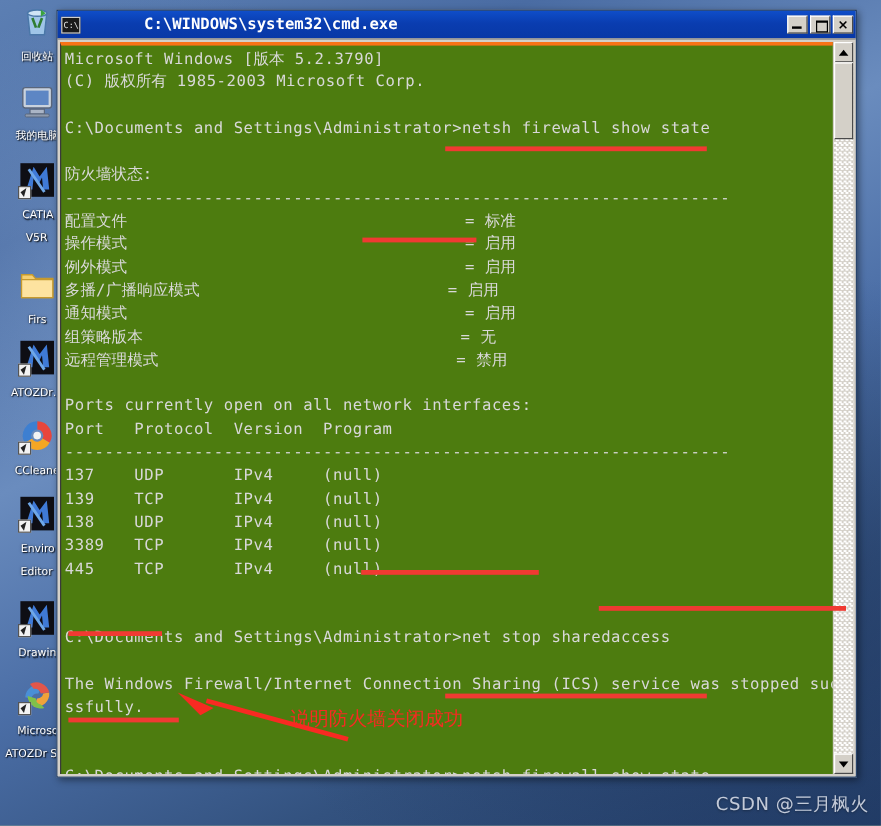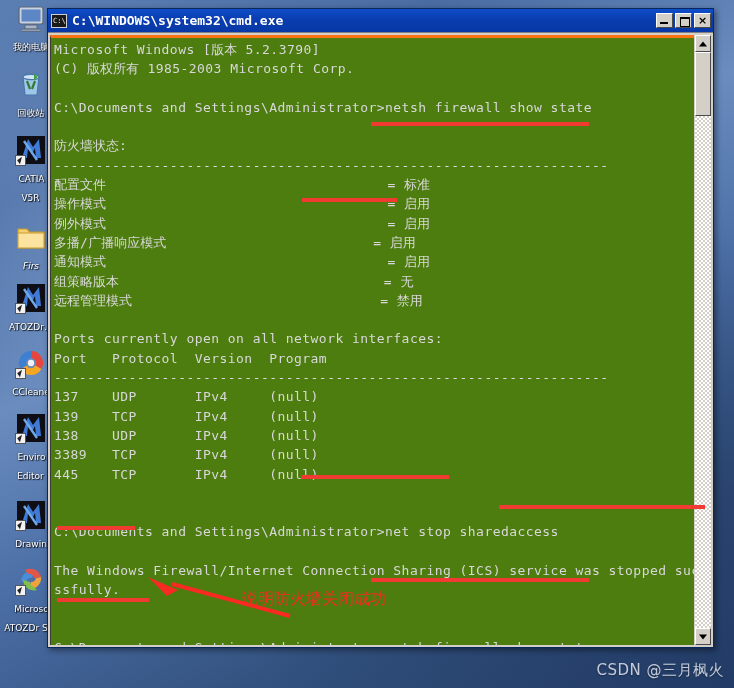--- a/index.html
+++ b/index.html
@@ -86,20 +86,21 @@
     flex-direction: column;
   }
 
   #titlebar {
     height: 23px;
     background: linear-gradient(to bottom, #0f4ec9 0%, #0a3db0 45%, #0838a6 100%);
     display: flex;
     align-items: center;
     padding: 0 2px 0 3px;
     flex: 0 0 auto;
+    gap: 48px;
   }
   #title-icon {
     width: 16px; height: 14px;
     background: #1a1a1a;
     border: 1px solid #cfcfcf;
     margin-right: 5px;
     position: relative;
     flex: 0 0 auto;
   }
   #title-icon::after {
@@ -279,55 +280,55 @@
 </head>
 <body>
 
 <div id="desktop">
 
   <div id="desktop-icons">
 
     <div class="desk-icon" style="margin-bottom:14px;">
       <span class="glyph">
         <svg width="32" height="32" viewBox="0 0 32 32">
+          <path d="M8 9 h16 l-2 18 h-12 z" fill="#9fc5e8" stroke="#4a77a8" stroke-width="1.2"></path>
+          <ellipse cx="16" cy="9" rx="8" ry="2.6" fill="#cfe4f5" stroke="#4a77a8" stroke-width="1.2"></ellipse>
+          <path d="M12 13 l3 8 M20 13 l-3 8" stroke="#2f7d32" stroke-width="2.2" fill="none"></path>
+          <path d="M19 6 l4 3 -4 3 z" fill="#3aa33e"></path>
+        </svg>
+      </span>
+      <span class="label">回收站</span>
+    </div>
+
+    <div class="desk-icon" style="margin-bottom:14px;">
+      <span class="glyph">
+        <svg width="32" height="32" viewBox="0 0 32 32">
           <rect x="4" y="5" width="24" height="17" rx="2" fill="#c9d2de" stroke="#59667c" stroke-width="1.2"></rect>
           <rect x="6.5" y="7.5" width="19" height="12" fill="#5d86c4"></rect>
           <rect x="10" y="23" width="12" height="4" fill="#aab5c6" stroke="#59667c" stroke-width="1"></rect>
           <rect x="6" y="27" width="20" height="2.5" rx="1" fill="#8e9aad" stroke="#59667c" stroke-width="0.8"></rect>
         </svg>
       </span>
       <span class="label">我的电脑</span>
     </div>
 
-    <div class="desk-icon" style="margin-bottom:14px;">
-      <span class="glyph">
-        <svg width="32" height="32" viewBox="0 0 32 32">
-          <path d="M8 9 h16 l-2 18 h-12 z" fill="#9fc5e8" stroke="#4a77a8" stroke-width="1.2"></path>
-          <ellipse cx="16" cy="9" rx="8" ry="2.6" fill="#cfe4f5" stroke="#4a77a8" stroke-width="1.2"></ellipse>
-          <path d="M12 13 l3 8 M20 13 l-3 8" stroke="#2f7d32" stroke-width="2.2" fill="none"></path>
-          <path d="M19 6 l4 3 -4 3 z" fill="#3aa33e"></path>
-        </svg>
-      </span>
-      <span class="label">回收站</span>
-    </div>
-
     <div class="desk-icon" style="margin-bottom:16px;">
       <span class="glyph">
         <svg width="32" height="32" viewBox="0 0 32 32">
           <rect x="2" y="2" width="28" height="28" fill="#0e0e14"></rect>
           <path d="M7 24 L13 5 L18 13 L24 5 L26 24 L21 24 L20 14 L17 20 L13 14 L12 24 Z" fill="#3f7ad6"></path>
           <path d="M9 7 L22 26" stroke="#6fa8e8" stroke-width="2.4" fill="none"></path>
         </svg>
         <span class="shortcut-arrow"></span>
       </span>
       <span class="label" style="white-space:pre-line;margin-top:16px;">CATIA
 V5R</span>
     </div>
 
-    <div class="desk-icon" style="font-style:italic;">
+    <div class="desk-icon" style="">
       <span class="glyph">
         <svg width="32" height="32" viewBox="0 0 32 32">
           <path d="M3 8 h9 l2.5 3 h14.5 v16 h-26 z" fill="#f6cf70" stroke="#c69a2e" stroke-width="1.2"></path>
           <path d="M3 12 h26 v15 h-26 z" fill="#fde3a0" stroke="#c69a2e" stroke-width="1"></path>
         </svg>
       </span>
       <span class="label">Firs</span>
     </div>
 
     <div class="desk-icon" style="margin-bottom:13px;">

